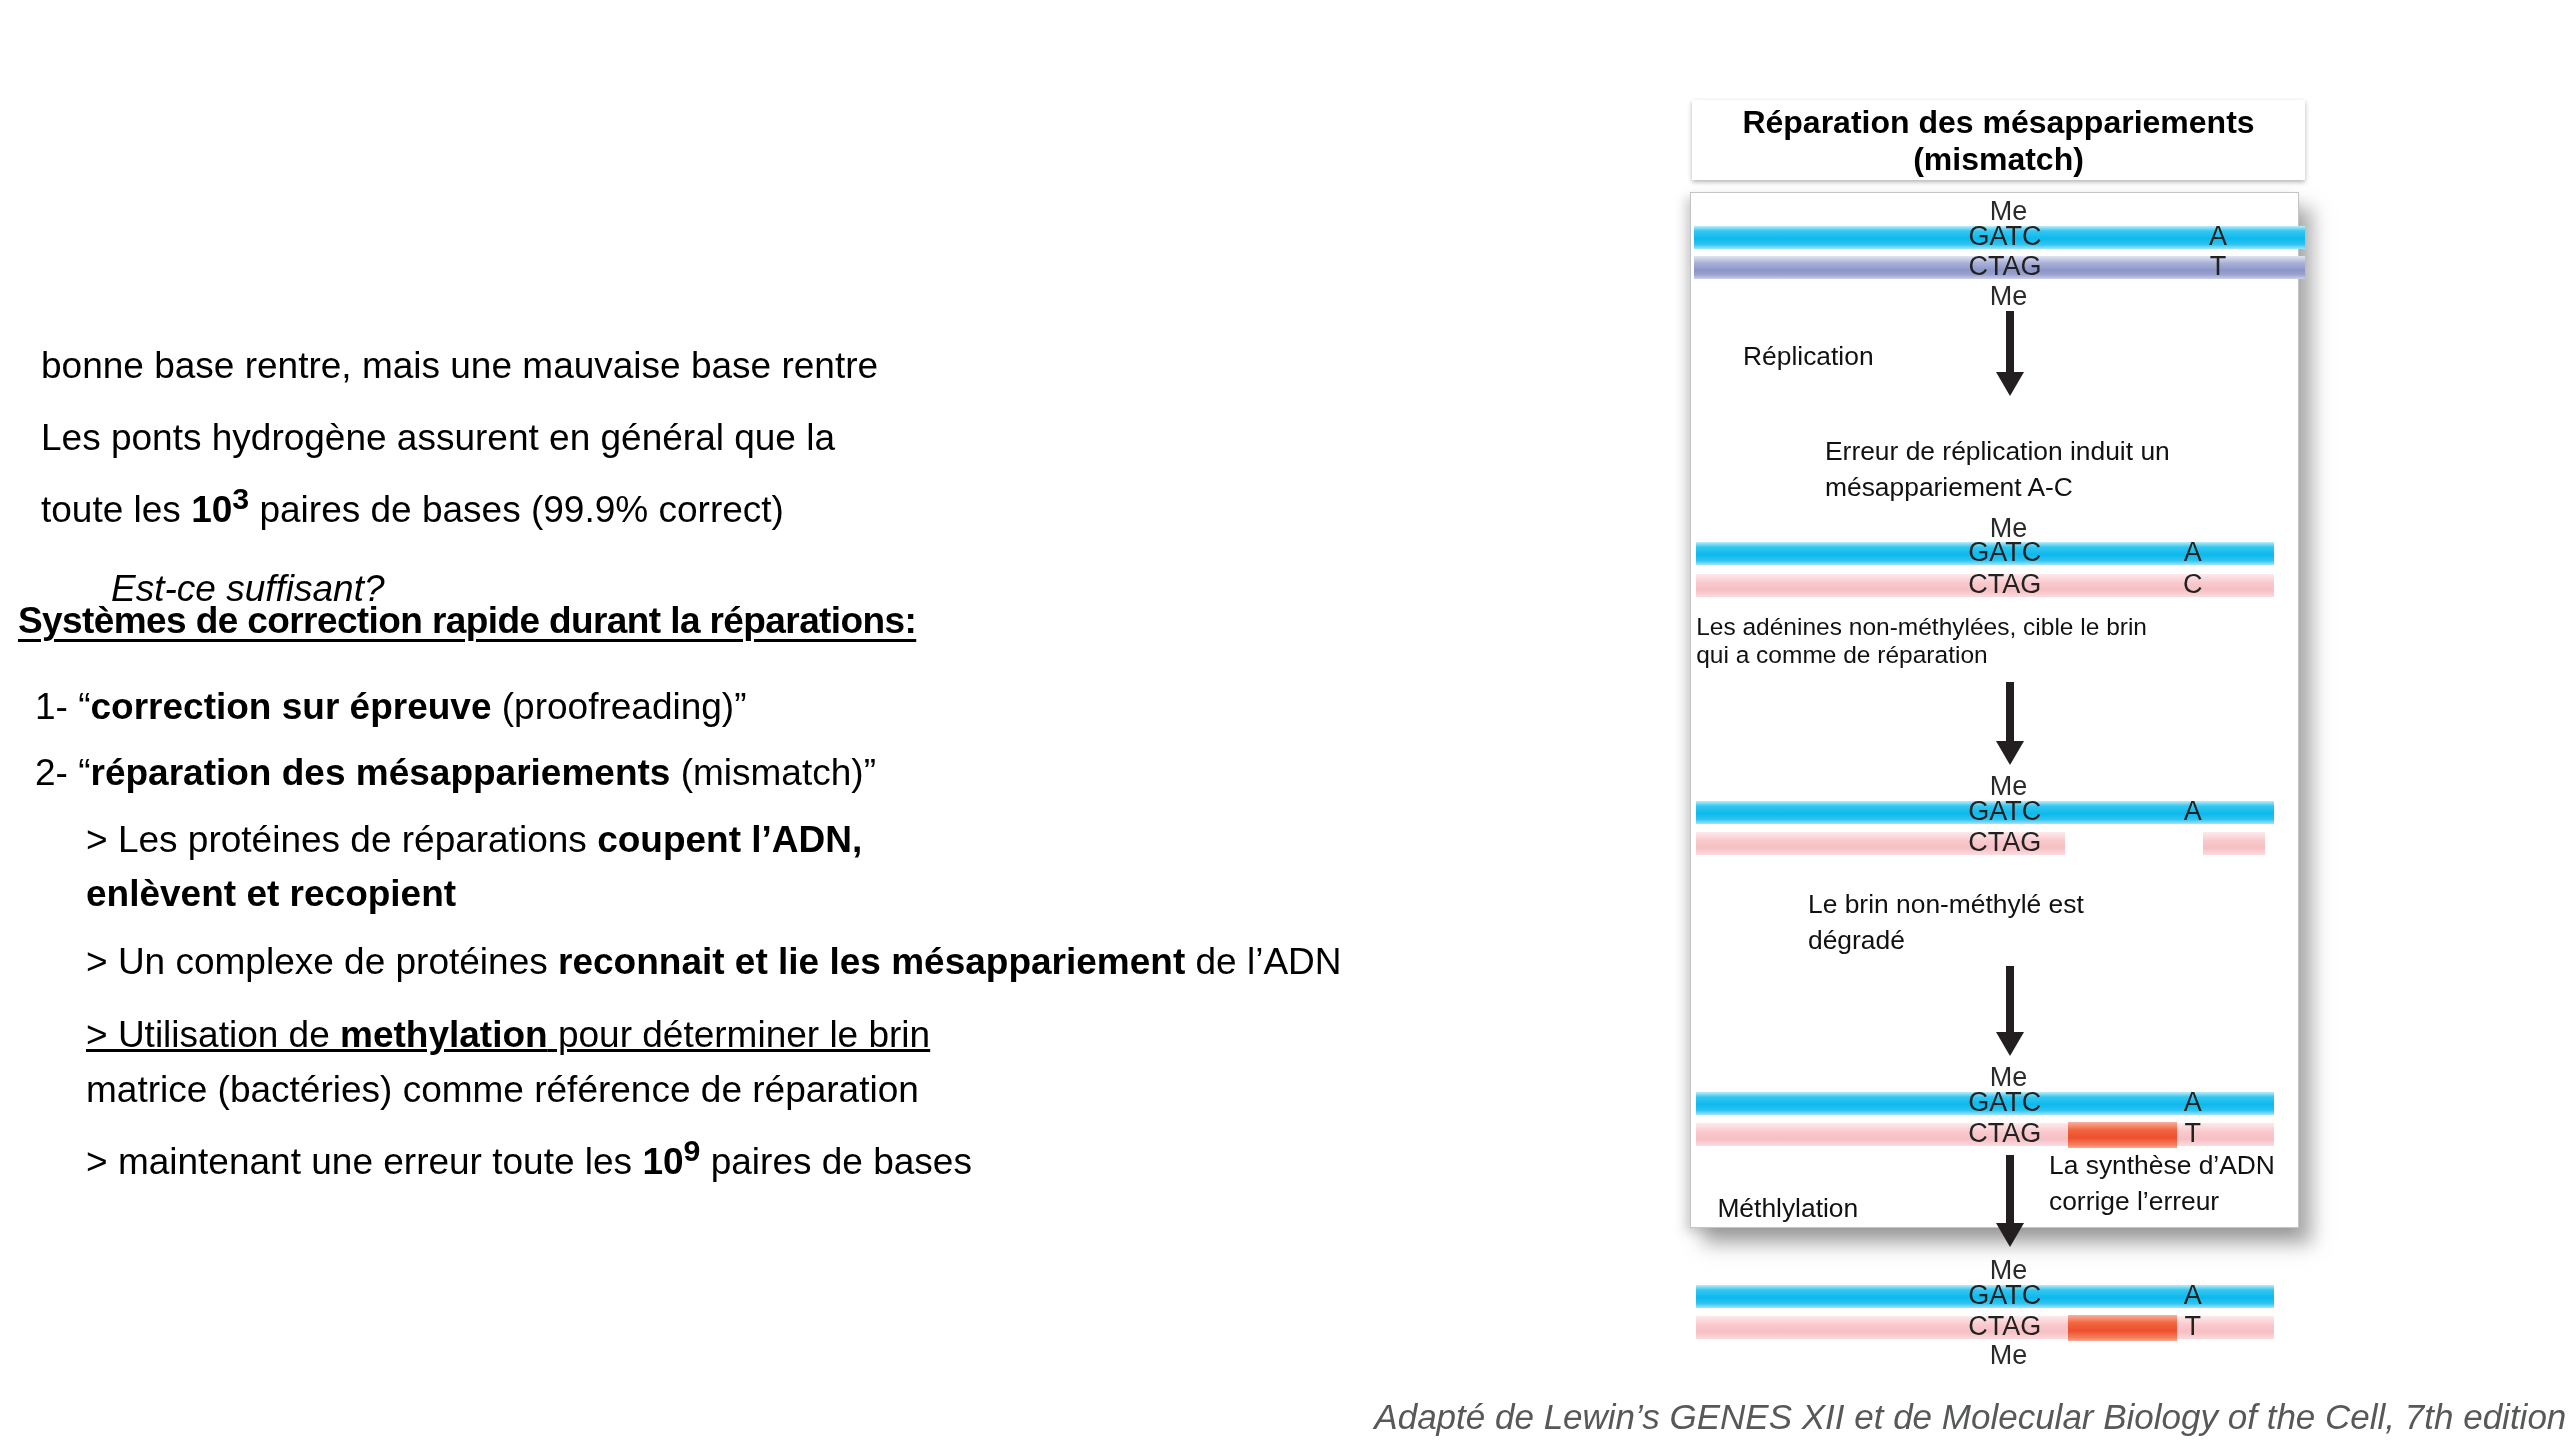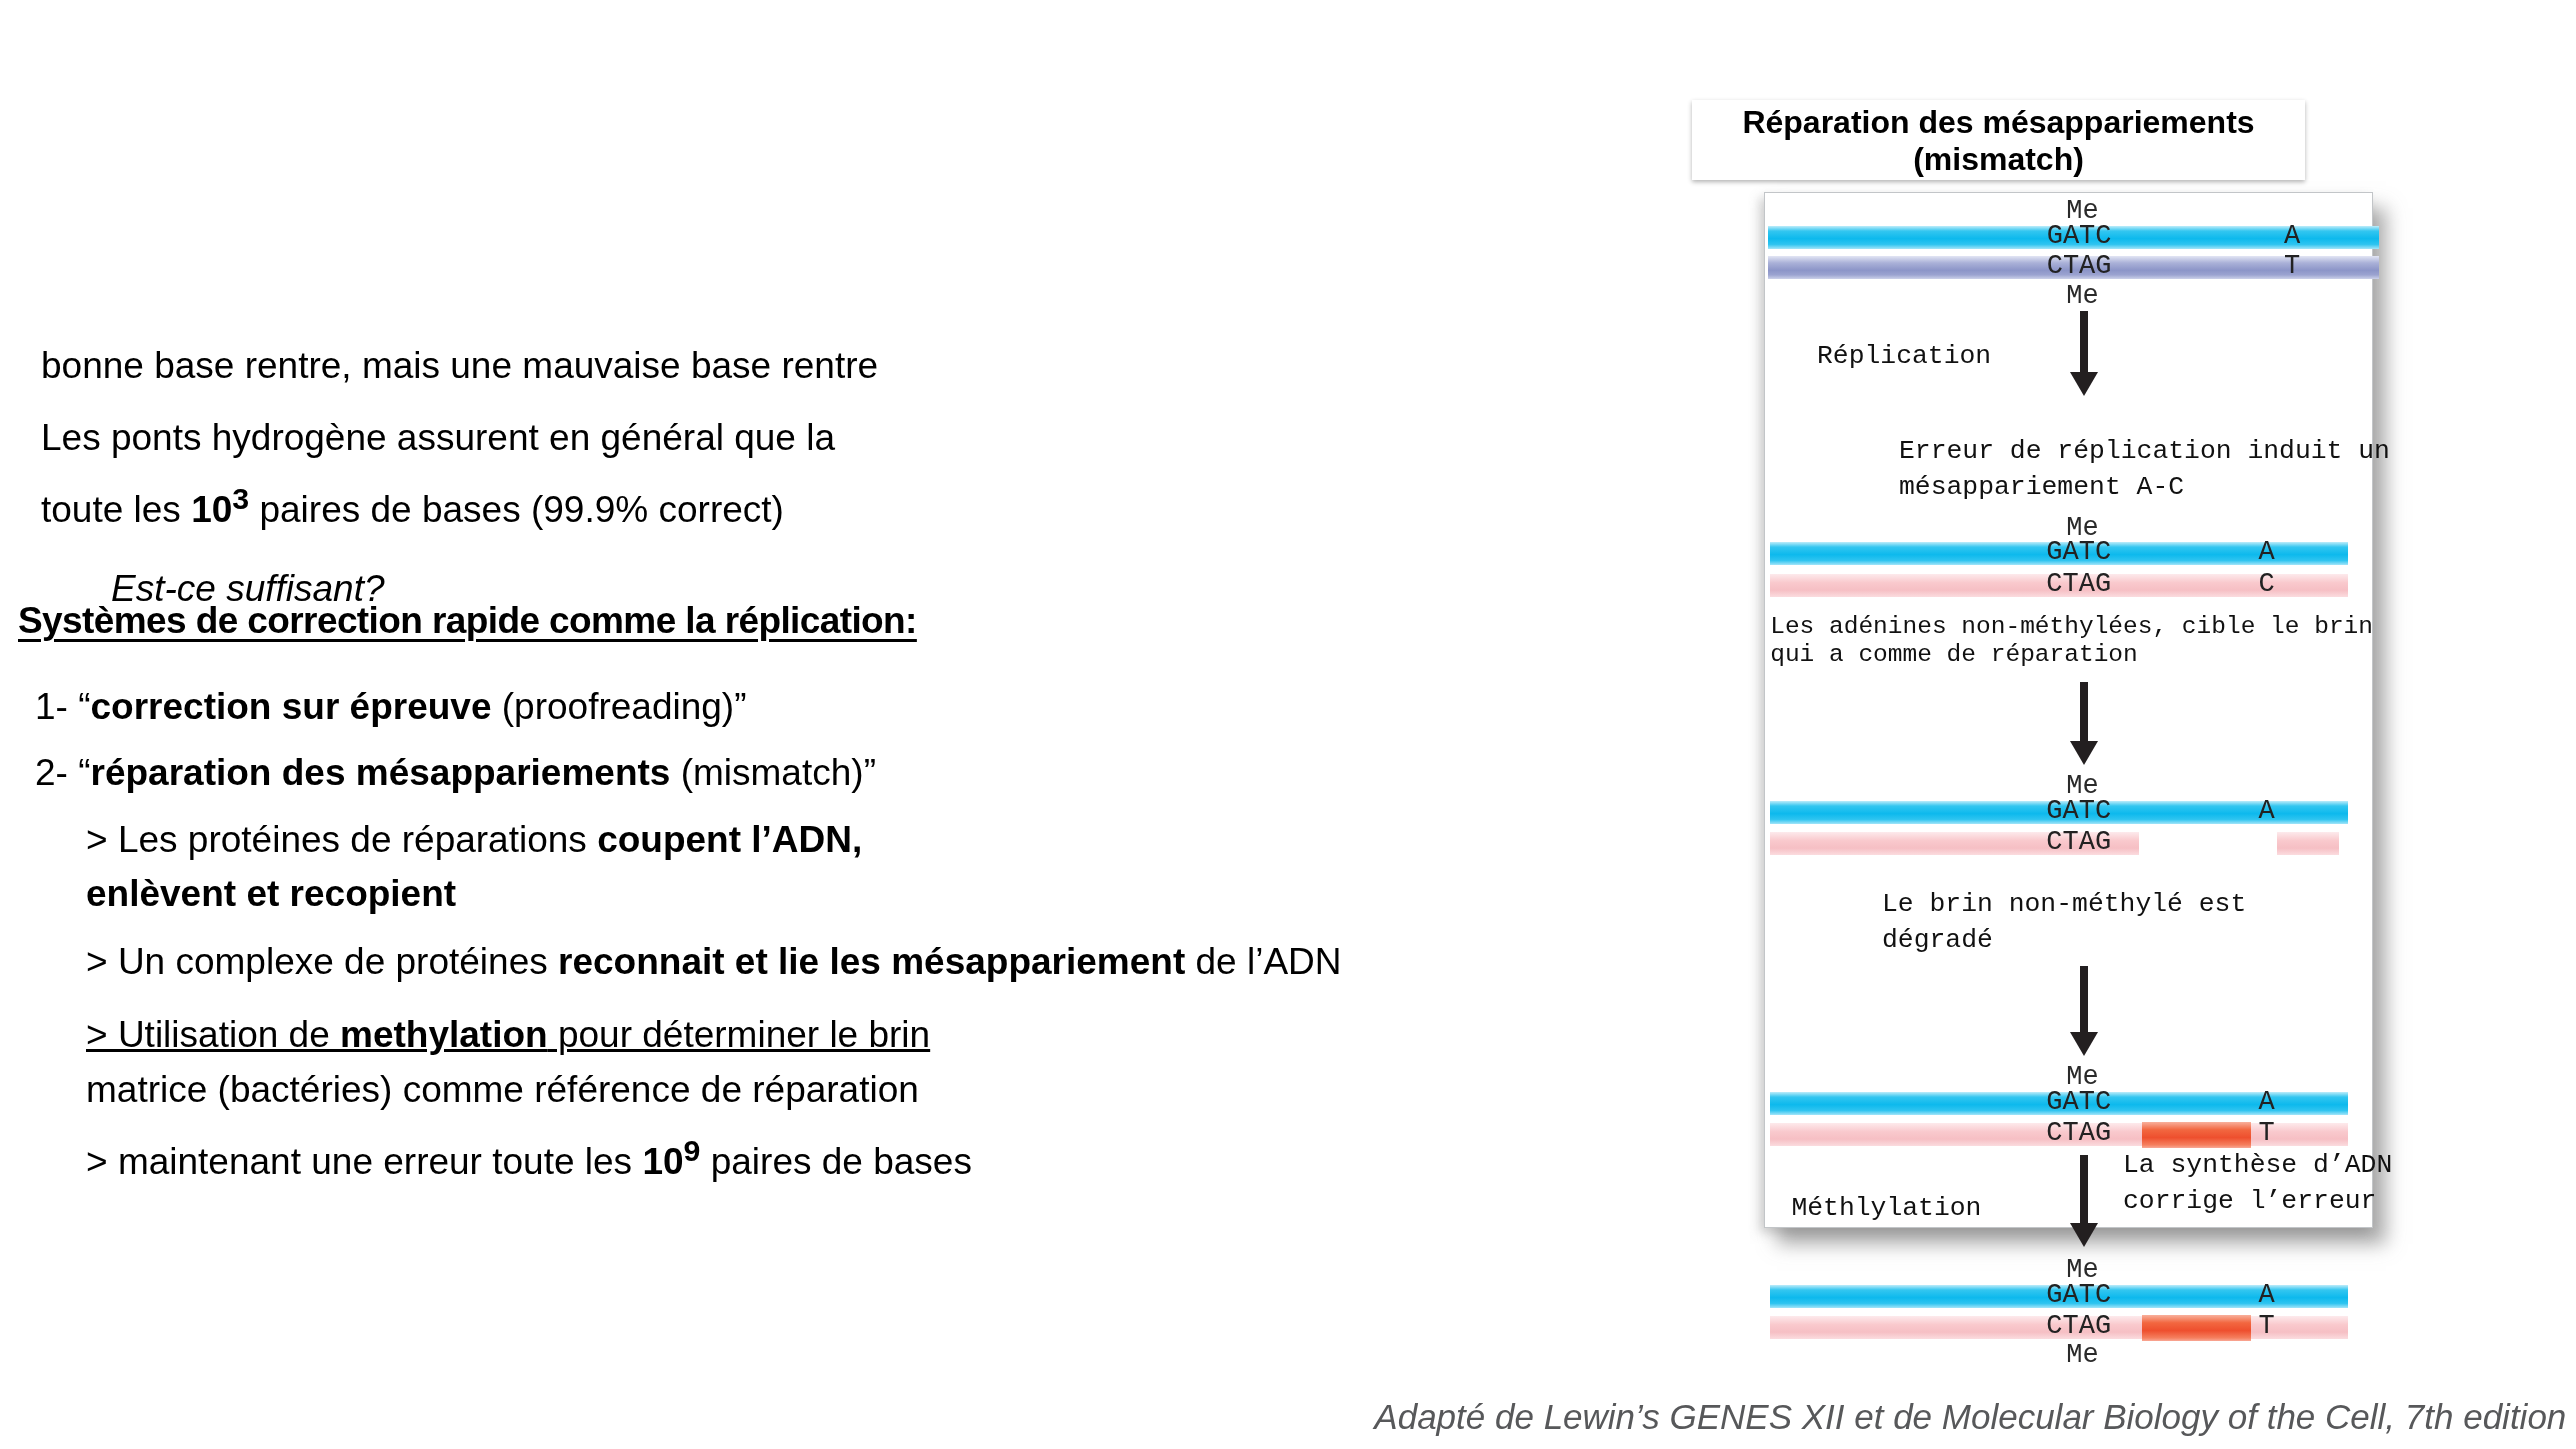--- a/index.html
+++ b/index.html
@@ -32,24 +32,23 @@
   #sub3b{left:86px;top:1054px;}
   #sub4{left:86px;top:1126px;}
   
   #dtitle{
     position:absolute;left:1692px;top:100px;width:613px;height:80px;background:#ffffff;
     text-align:center;font-weight:bold;font-size:32px;line-height:37px;color:#000;
     padding-top:3.9px;box-sizing:border-box;box-shadow:0 1.9px 4.5px rgba(0,0,0,.3);
   }
   
   #dbox{
-    position:absolute;left:1764px;top:192px;width:609px;height:1036px;background:#ffffff;
+    position:absolute;left:1690px;top:192px;width:609px;height:1036px;background:#ffffff;
     border:1.3px solid #c2c5c8;box-sizing:border-box;
     box-shadow:-5.2px 5.2px 10.3px rgba(120,120,120,.35), 13px 15.5px 18px rgba(100,100,100,.55);
-    font-family:Liberation Mono, monospace;
   }
   .me{position:absolute;width:129px;margin-left:-64px;text-align:center;
       font-size:27px;color:#2a2a2a;line-height:26px;}
   .strand{position:absolute;height:23px;padding-left:8px;}
   .strand.cyan{background:linear-gradient(180deg,#bdecfa 0%,#33c6f0 22%,#0db9ed 55%,#2ec4f0 80%,#a3e5f9 100%);}
   .strand.purple{background:linear-gradient(180deg,#e2e5f4 0%,#aab1d8 30%,#8c95c8 62%,#9ba3d0 82%,#ccd1e9 100%);}
   .strand.pink{background:linear-gradient(180deg,#fdeaec 0%,#f9c9cd 38%,#f6bfc4 70%,#fbdcdf 100%);}
   .pinkseg{position:absolute;top:0;height:23px;background:linear-gradient(180deg,#fdeaec 0%,#f9c9cd 38%,#f6bfc4 70%,#fbdcdf 100%);}
   .orangeseg{position:absolute;top:-1.3px;height:26px;left:372px;width:109px;
       background:linear-gradient(180deg,#f8b09c 0%,#f26740 30%,#ee4f2e 60%,#f57f5e 88%,#f9a896 100%);}
@@ -77,21 +76,21 @@
   <div class="txt" id="para1">
     <div><span>bonne base rentre, mais une mauvaise base rentre</span></div>
     <div><span>Les ponts hydrogène assurent en général que la</span></div>
     <div>
       <span>toute les </span><b>10</b><span class="sup">3</span><span> paires de bases (99.9% correct)</span>
     </div>
   </div>
 
   <div class="txt" id="question">Est-ce suffisant?</div>
 
-  <div class="txt" id="heading">Systèmes de correction rapide comme la réplication:</div>
+  <div class="txt" id="heading">Systèmes de correction rapide durant la réparations:</div>
 
   <div class="txt" id="item1">
     <span>1- “</span><b>correction sur épreuve</b><span> (proofreading)”</span>
   </div>
   <div class="txt" id="item2">
     <span>2- “</span><b>réparation des mésappariements</b><span> (mismatch)”</span>
   </div>
 
   <div class="txt" id="sub1a">
     <span>&gt; Les protéines de réparations </span><b>coupent l’ADN,</b>

